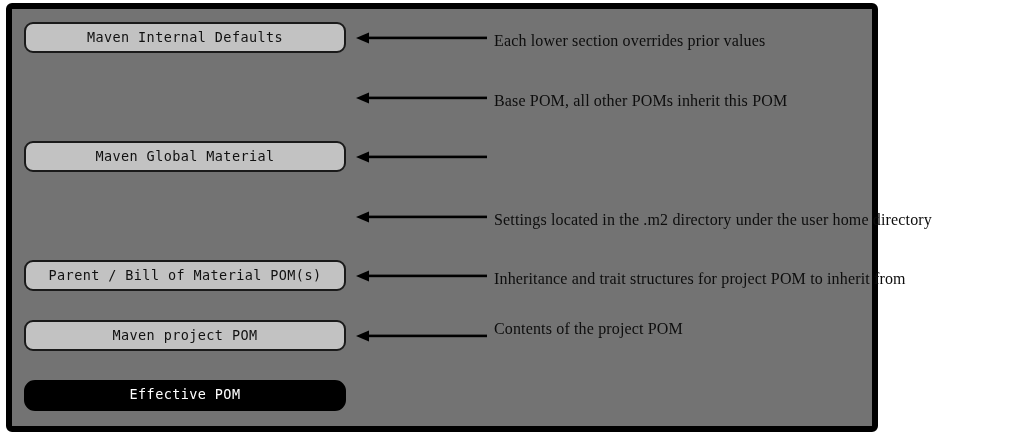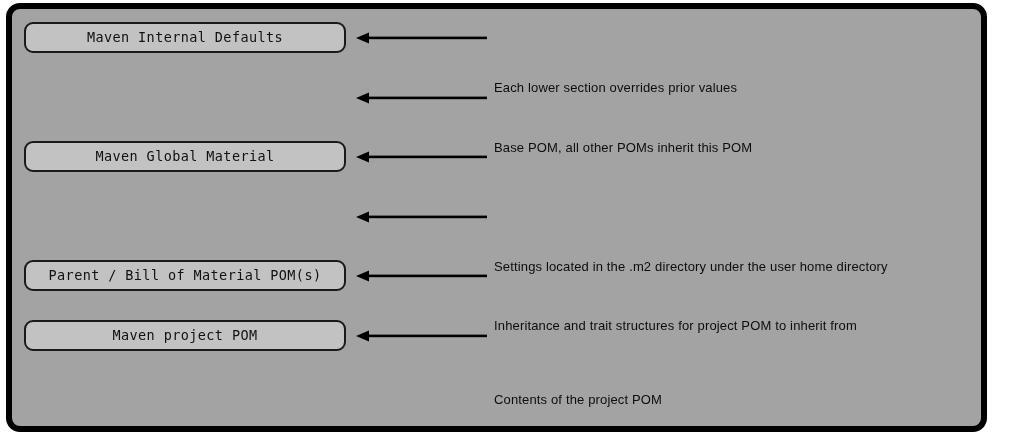--- a/index.html
+++ b/index.html
@@ -12,26 +12,26 @@
     height: 439px;
     font-family: "DejaVu Sans Mono", monospace;
     overflow: hidden;
   }
 
   
   #diagram-frame {
     position: absolute;
     left: 6px;
     top: 3px;
-    width: 981px;
+    width: 872px;
     height: 429px;
     box-sizing: border-box;
-    background: #a3a3a3;
+    background: #737373;
     border: 6px solid #000000;
-    border-radius: 14px;
+    border-radius: 6px;
   }
 
   
   .layer-box {
     position: absolute;
     left: 12px;
     width: 322px;
     height: 31px;
     box-sizing: border-box;
     background: #c2c2c2;
@@ -66,27 +66,26 @@
     height: 14px;
   }
   .arrow-row svg {
     display: block;
   }
 
   
   .annotation {
     position: absolute;
     left: 482px;
-    font-family: Liberation Sans, sans-serif;
-    font-size: 13px;
+    font-family: Liberation Serif, serif;
+    font-size: 16px;
     letter-spacing: 0.15px;
     color: #0d0d0d;
     white-space: nowrap;
     line-height: 1;
-    margin-top: 48px;
   }
 </style>
 </head>
 <body>
 
 <div id="diagram-frame">
 
 <div class="layer-box" style="top: 13px;">
       <span class="layer-label">Maven Internal Defaults</span>
     </div>
@@ -132,14 +131,17 @@
     <div class="annotation" style="top: 262.4px;">Inheritance and trait structures for project POM to inherit from</div>
     <div class="layer-box" style="top: 311px;">
       <span class="layer-label">Maven project POM</span>
     </div>
     <div class="arrow-row" style="top: 320px;">
       <svg width="132" height="14" viewBox="0 0 132 14">
         <polygon points="0,7 13,1.5 13,12.5" fill="#000000"></polygon>
         <rect x="12" y="5.6" width="119" height="2.6" fill="#000000"></rect>
       </svg>
     </div>
-    <div class="annotation" style="top: 336px;">Contents of the project POM</div>
+    <div class="annotation" style="top: 312px;">Contents of the project POM</div>
+    <div class="layer-box effective" style="top: 370.6px;">
+      <span class="layer-label">Effective POM</span>
+    </div>
   </div>
 
 </body></html>

